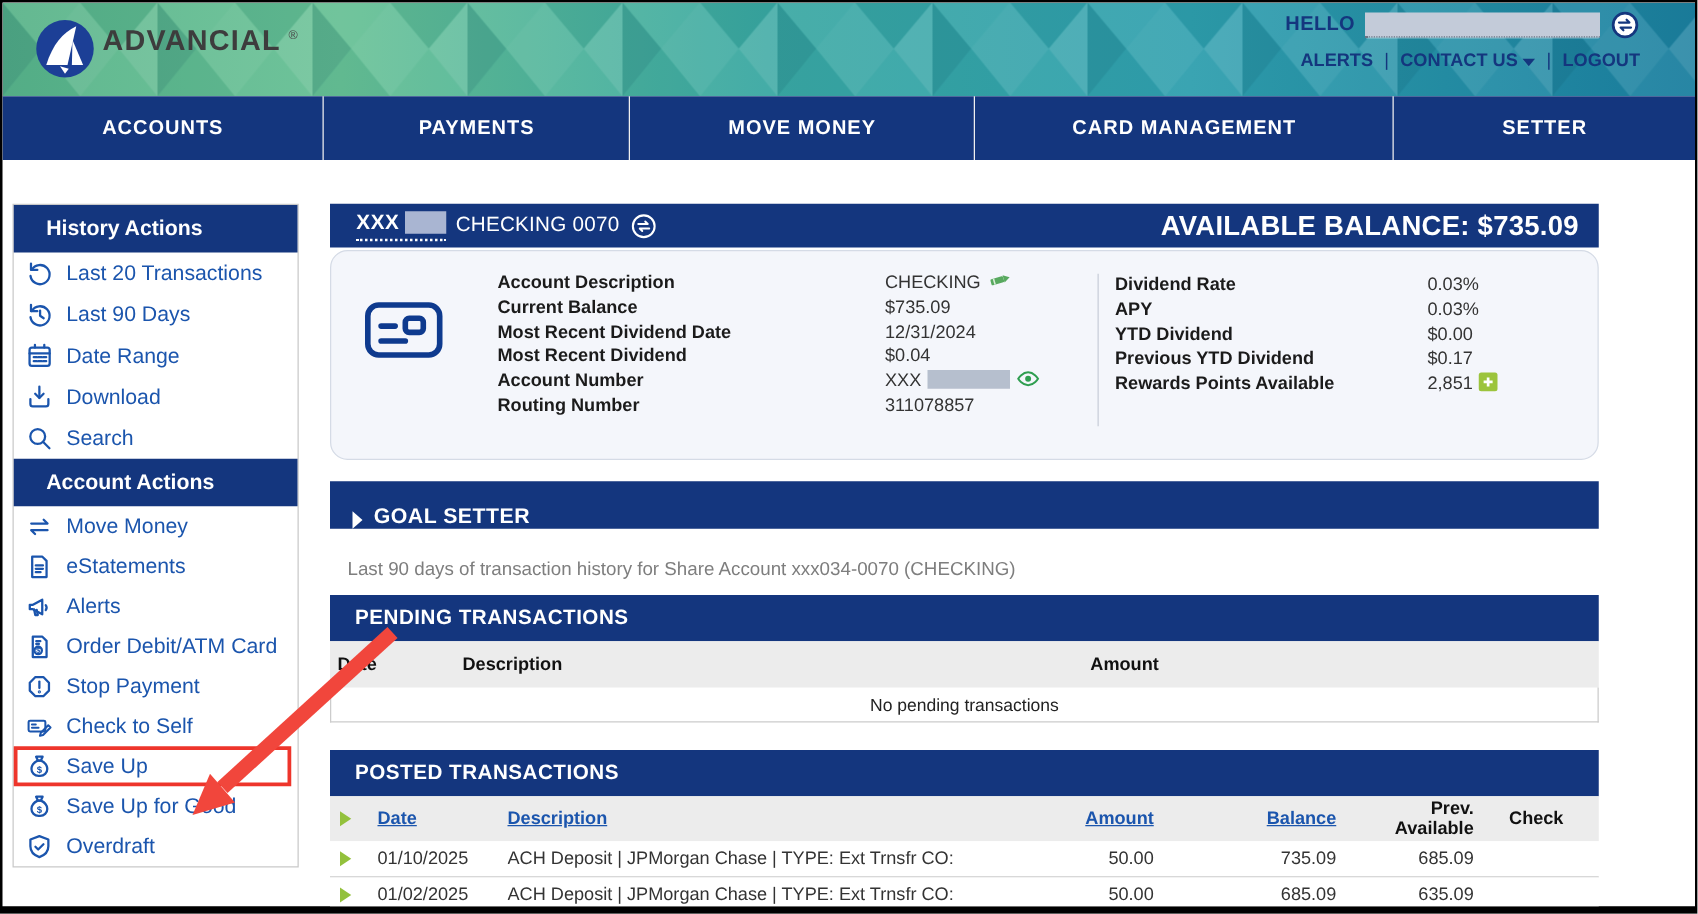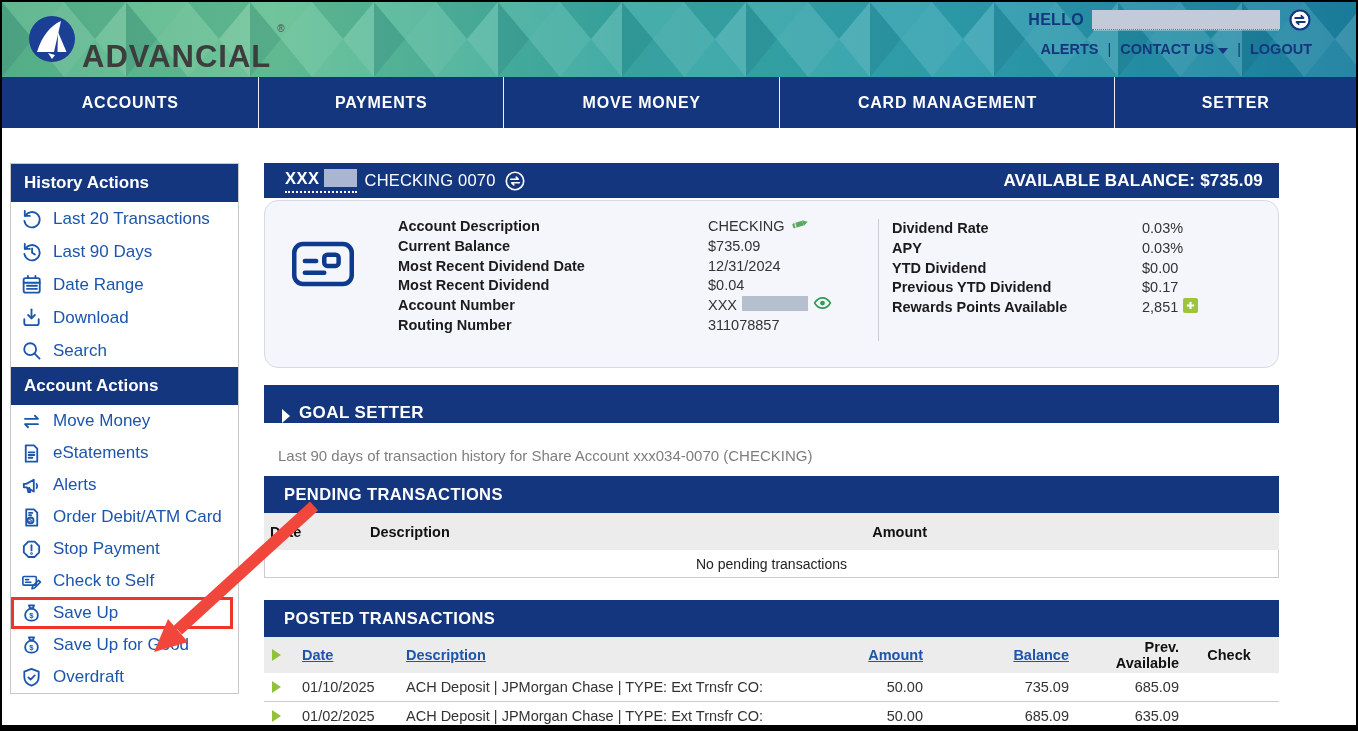--- a/index.html
+++ b/index.html
@@ -4,21 +4,21 @@
 <style>
   * { margin:0; padding:0; box-sizing:border-box; }
   body { background:#888; font-family:"Liberation Sans", sans-serif; }
   .page{ position:relative; width:1358px; height:731px; background:#fff;
          border:2px solid #000; border-bottom:6px solid #000; overflow:hidden; }
 
   
   .topbar{ position:relative; height:75px; overflow:hidden; }
   .topbar svg.bg{ position:absolute; inset:0; }
   .logo{ position:absolute; left:26px; top:13px; display:flex; align-items:flex-start; gap:6px; }
-  .logo .word{ font-size:31px; font-weight:bold; color:#3d3d3d; letter-spacing:1px; margin-top:24px; }
+  .logo .word{ font-size:23px; font-weight:bold; color:#3d3d3d; letter-spacing:1px; margin-top:4px; }
   .logo .reg{ font-size:10px; color:#4a4a4a; margin-top:8px; }
   .hello-zone{ position:absolute; right:44px; top:6px; text-align:right; }
   .hello-row{ display:flex; align-items:center; gap:8px; justify-content:flex-end; }
   .hello-label{ color:#14367E; font-weight:bold; font-size:16px; letter-spacing:.3px; }
   .hello-redact{ width:188px; height:20px; background:#c3cbd9; border-bottom:1px dotted #6b7585; box-shadow:0 2px 0 -1px rgba(255,255,255,.3); }
   .hello-links{ margin-top:9px; display:flex; gap:9px; align-items:center; justify-content:flex-end;
                 color:#14367E; font-weight:bold; font-size:14.5px; }
   .hello-links .sep{ color:#14367E; font-weight:normal; }
   .caret-down{ display:inline-block; width:0; height:0; border-left:5px solid transparent;
                border-right:5px solid transparent; border-top:6px solid #14367E; margin-left:4px; }
@@ -28,39 +28,39 @@
   .nav-item{ display:flex; align-items:center; justify-content:center; color:#fff;
              font-size:16px; font-weight:bold; letter-spacing:.8px; cursor:pointer; }
   .nav-item + .nav-item{ border-left:1px solid #f0f0f0; }
 
   
   .content{ display:flex; margin-top:35px; align-items:flex-start; }
 
   
   .sidebar{ width:229px; margin-left:8px; border:1px solid #c9c9c9; background:#fff; flex:none; }
   .side-header{ height:38px; background:#14367E; color:#fff; font-weight:bold; font-size:17px;
-                display:flex; align-items:center; padding-left:13px; }
+                display:flex; align-items:center; padding-left:26px; }
   .side-list{ list-style:none; }
   .side-item{ height:33px; display:flex; align-items:center; gap:10px; padding-left:9px;
               color:#1B55AD; font-size:17px; cursor:pointer; }
   .side-item svg{ flex:none; }
   .side-item.hl{ height:33px; border:3px solid #EE352B; margin-right:5px; padding-left:6px; }
   .acct-list .side-item{ height:32px; }
 
   
   .main{ width:1015px; margin-left:25px; flex:none; }
 
   .acct-bar{ height:35px; background:#14367E; display:flex; align-items:center;
              justify-content:space-between; padding:0 16px 0 21px; color:#fff; }
   .acct-left{ display:flex; align-items:center; gap:8px; font-size:16.5px; }
   .masked-wrap{ display:inline-flex; align-items:center; gap:4px; border-bottom:2px dotted #fff; padding-bottom:3px; }
   .masked-txt{ font-weight:bold; letter-spacing:.5px; }
   .bar-redact{ display:inline-block; width:33px; height:18px; background:#a9b5d2; }
   .acct-title{ font-size:16.5px; letter-spacing:.2px; }
-  .balance{ font-size:17px; font-weight:bold; letter-spacing:.2px; }
+  .balance{ font-size:22px; font-weight:bold; letter-spacing:.2px; }
 
   .card{ margin-top:2px; height:168px; background:#f4f6fb; border:1px solid #d5dbe6;
          border-radius:14px; display:flex; padding:16px 0 0 20px; }
   .card-icon-col{ width:113px; flex:none; padding-top:22px; padding-left:5px; }
   .kv{ font-size:14.5px; }
   .kv-row{ display:flex; line-height:19.8px; }
   .kv-row .k{ font-weight:bold; color:#1b1b1b; }
   .kv-row .v{ color:#333; display:flex; gap:5px; }
   .kv-left{ width:480px; flex:none; }
   .kv-left .k{ width:310px; flex:none; }

